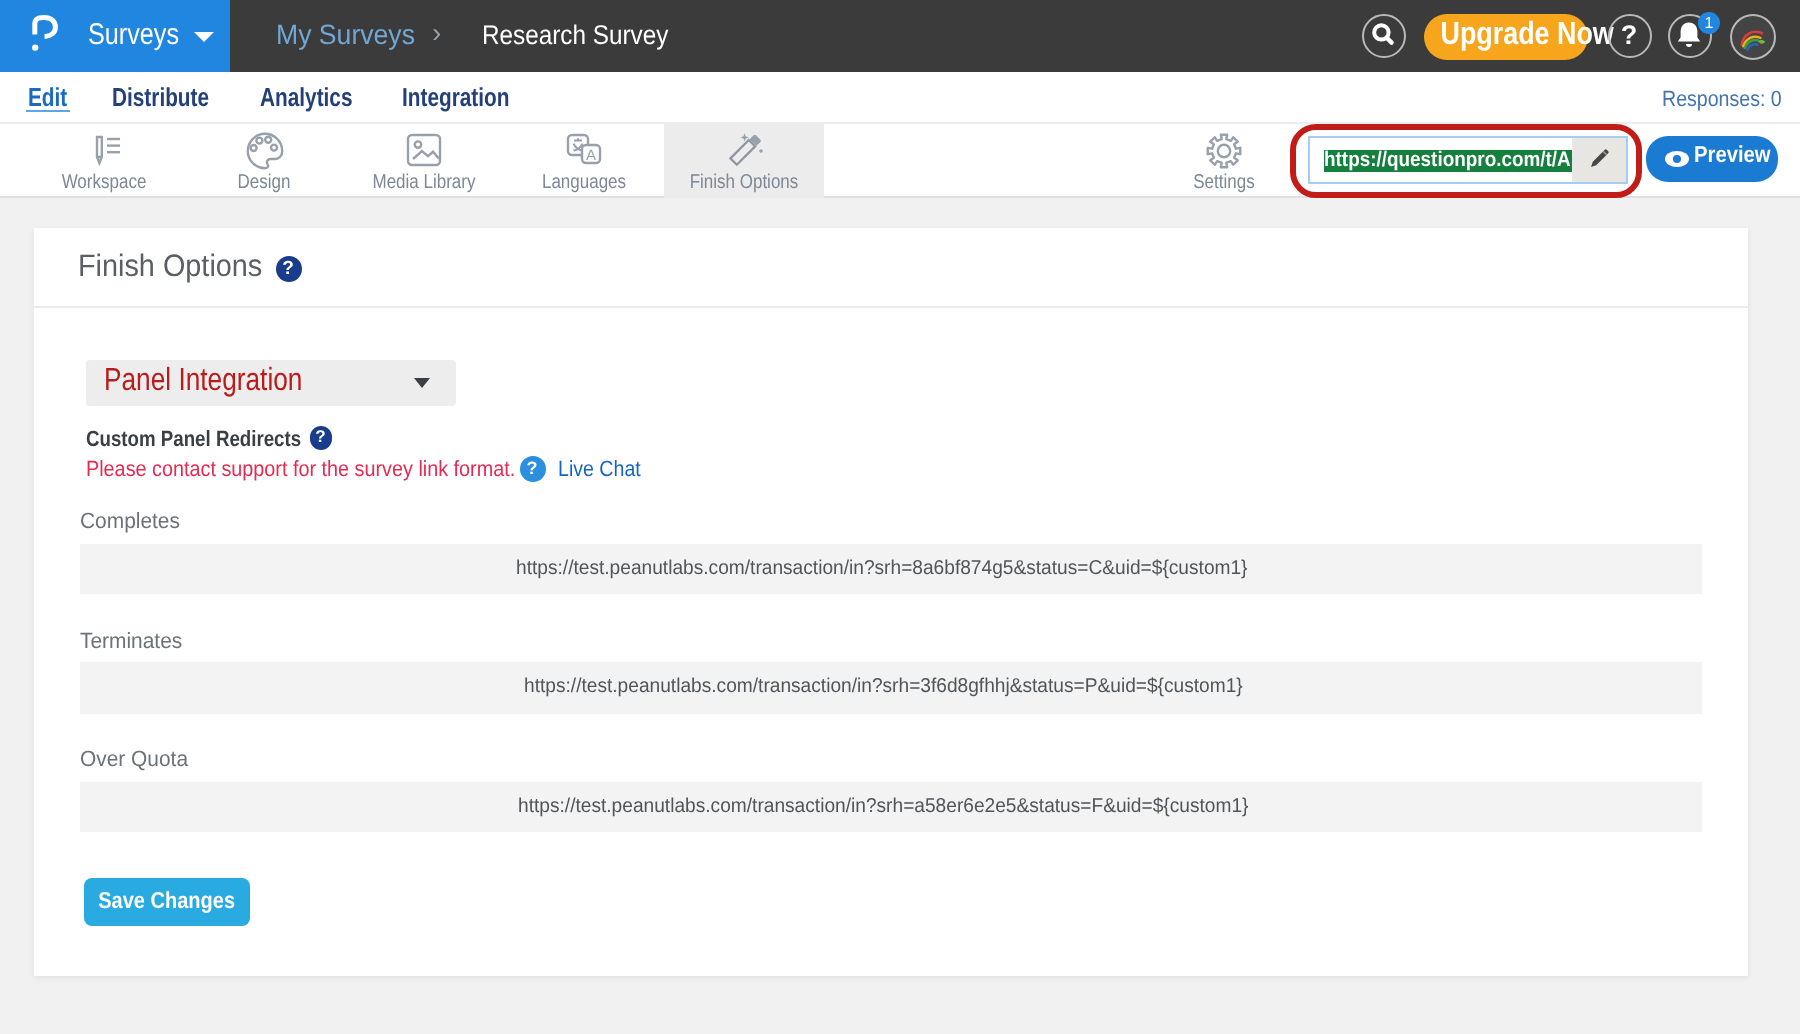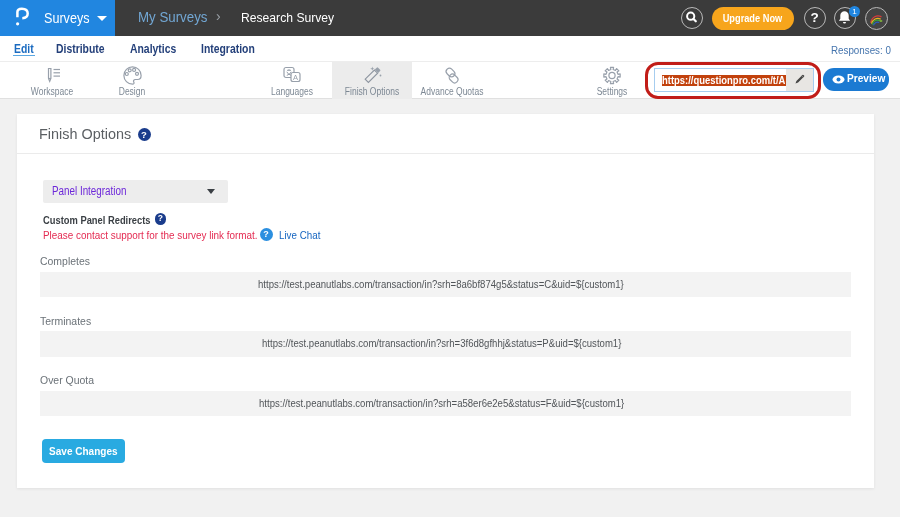--- a/index.html
+++ b/index.html
@@ -7,51 +7,51 @@
 
 
 .topbar { position:absolute; top:0; left:0; width:900px; height:36px; background:#3b3b3b; }
 .logoarea { position:absolute; top:0; left:0; width:115px; height:36px; background:#2186e0; }
 .brand { position:absolute; left:44px; top:9px; color:#fff; font-size:15px; transform:scaleX(0.84); transform-origin:0 50%; white-space:nowrap; }
 .caret { position:absolute; left:97px; top:16px; width:0; height:0; border-left:5.5px solid transparent; border-right:5.5px solid transparent; border-top:5.5px solid #fff; }
 .crumb1 { position:absolute; left:138px; top:9px; color:#72a7d4; font-size:14px; transform:scaleX(0.95); transform-origin:0 50%; white-space:nowrap; }
 .crumbsep { position:absolute; left:216px; top:8px; color:#9aa0a6; font-size:14px; }
 .crumb2 { position:absolute; left:241px; top:9.5px; color:#fff; font-size:13.5px; transform:scaleX(0.9); transform-origin:0 50%; white-space:nowrap; }
 .circbtn { position:absolute; top:7px; width:22px; height:22px; border:1.5px solid #b9b9b9; border-radius:50%; color:#fff; }
-.upgrade { position:absolute; left:711.5px; top:7px; width:82px; height:22.5px; background:#f7a51c; border-radius:11.5px; color:#fff; font-size:11px; font-weight:bold; text-align:center; line-height:22.5px; }
+.upgrade { position:absolute; left:711.5px; top:7px; width:82px; height:22.5px; background:#f7a51c; border-radius:11.5px; color:#fff; font-size:16px; font-weight:bold; text-align:center; line-height:22.5px; }
 .upgrade span { display:inline-block; transform:scaleX(0.84); transform-origin:50% 50%; white-space:nowrap; }
 .badge { position:absolute; left:14px; top:-2.5px; width:11px; height:11px; background:#2086e0; border-radius:50%; color:#fff; font-size:8px; text-align:center; line-height:11px; }
 .avatar { position:absolute; left:865px; top:7px; width:23px; height:23px; border-radius:50%; border:1.5px solid #b9b9b9; overflow:hidden; background:#444; }
 
 
 .nav { position:absolute; top:36px; left:0; width:900px; height:26px; background:#fff; border-bottom:1px solid #ededed; }
 .nav a { position:absolute; top:5px; font-size:13px; color:#24407a; text-decoration:none; font-weight:bold; transform:scaleX(0.8); transform-origin:0 50%; white-space:nowrap; }
 .nav a.active { color:#1b6bc0; } .editline { position:absolute; left:12.5px; top:18.5px; width:22px; height:1.6px; background:#5aa7e2; }
 .responses { position:absolute; left:831px; top:8px; font-size:11px; color:#4474ad; transform:scaleX(0.89); transform-origin:0 50%; white-space:nowrap; }
 
 
 .toolbar { position:absolute; top:62px; left:0; width:900px; height:37px; background:#fff; border-bottom:1px solid #e0e0e0; }
 .tool { position:absolute; top:0; width:80px; height:37px; text-align:center; }
 .tool .icon { margin-top:4px; height:19px; }
 .tool .lbl { font-size:10px; color:#7d8894; margin-top:1px; transform:scaleX(0.85); transform-origin:50% 50%; white-space:nowrap; }
 .tool.active { background:#ececec; }
 .redoval { position:absolute; left:645px; top:61.5px; width:175.5px; height:37.5px; border:3.2px solid #c11d18; border-radius:13px; }
 .urlbox { position:absolute; left:653.5px; top:68px; width:160.5px; height:23.5px; background:#fff; border:1px solid #a6cdef; }
-.sel { position:absolute; left:7.5px; top:5.5px; width:124px; height:11.8px; background:#c2410c; color:#fff; font-size:10.5px; font-weight:bold; line-height:11.8px; overflow:hidden; }
+.sel { position:absolute; left:7.5px; top:5.5px; width:124px; height:11.8px; background:#15803d; color:#fff; font-size:10.5px; font-weight:bold; line-height:11.8px; overflow:hidden; }
 .sel span { display:inline-block; transform:scaleX(0.9); transform-origin:0 50%; white-space:nowrap; }
 .pencilbox { position:absolute; left:131.5px; top:0; width:27px; height:21.5px; background:#e8e6e3; text-align:center; }
 .preview { position:absolute; left:823px; top:68px; width:66px; height:23px; background:#1b7ad2; border-radius:11px; color:#fff; }
 .preview .ptxt { position:absolute; left:24px; top:4px; font-size:11.5px; font-weight:bold; transform:scaleX(0.88); transform-origin:0 50%; white-space:nowrap; }
 
 
 .card { position:absolute; left:17px; top:114px; width:857px; height:374px; background:#fff; box-shadow:0 1px 3px rgba(0,0,0,0.07); }
 .h1 { position:absolute; left:22px; top:11px; font-size:15.5px; color:#5b5f63; transform:scaleX(0.93); transform-origin:0 50%; white-space:nowrap; }
 .hq { position:absolute; left:120.5px; top:14px; width:13px; height:13px; background:#1a3c8c; border-radius:50%; color:#fff; font-size:9.5px; font-weight:bold; text-align:center; line-height:13px; }
 .divider { position:absolute; left:0; top:39px; width:857px; height:1px; background:#ebebeb; }
-.dropdown { position:absolute; left:25.5px; top:66px; width:185px; height:22.5px; background:#ededed; border-radius:2px; font-size:12px; color:#6d28d9; line-height:22.5px; }
+.dropdown { position:absolute; left:25.5px; top:66px; width:185px; height:22.5px; background:#ededed; border-radius:2px; font-size:16px; color:#b91c1c; line-height:22.5px; }
 .dropdown .dtxt { display:inline-block; margin-left:9px; transform:scaleX(0.82); transform-origin:0 50%; white-space:nowrap; }
 .ddcaret { position:absolute; right:13px; top:9px; width:0; height:0; border-left:4.5px solid transparent; border-right:4.5px solid transparent; border-top:5px solid #3a3f44; }
 .subhead { position:absolute; left:25.5px; top:99.5px; font-size:11px; font-weight:bold; color:#3a3f44; transform:scaleX(0.85); transform-origin:0 50%; white-space:nowrap; }
 .subq { position:absolute; left:137.5px; top:99px; width:11.5px; height:11.5px; background:#1a3c8c; border-radius:50%; color:#fff; font-size:8.5px; font-weight:bold; text-align:center; line-height:11.5px; }
 .redline { position:absolute; left:25.5px; top:115px; font-size:11px; color:#e42b52; transform:scaleX(0.9); transform-origin:0 50%; white-space:nowrap; }
 .lcq { position:absolute; left:242.5px; top:113.5px; width:13px; height:13px; background:#2b8fe0; border-radius:50%; color:#fff; font-size:9px; font-weight:bold; text-align:center; line-height:13px; }
 .livechat { position:absolute; left:261.5px; top:115px; font-size:11px; color:#1565c0; transform:scaleX(0.89); transform-origin:0 50%; white-space:nowrap; }
 .flabel { position:absolute; left:23px; font-size:11px; color:#6b7278; transform:scaleX(0.95); transform-origin:0 50%; white-space:nowrap; }
 .finput { position:absolute; left:23px; width:811px; height:25.5px; background:#f3f3f3; font-size:10px; color:#515559; line-height:25.5px; padding-left:8px;text-align:center; }
 .finput span { display:inline-block; transform:scaleX(0.957); transform-origin:0 50%; white-space:nowrap; }
@@ -124,47 +124,48 @@
       <div class="icon">
     <svg width="21" height="19" viewBox="0 0 21 19" fill="none" stroke="#98a0ab" stroke-width="1.2">
       <path d="M10.5 0.9 a8.6 8.6 0 1 0 0 17.2 c1.5 0 1.9-1 1.3-1.9 c-0.8-1.3 0-2.7 1.6-2.7 h2.2 c2 0 3.5-1.6 3.5-4 a8.6 8.6 0 0 0 -8.6 -8.6 z"></path>
       <circle cx="4.8" cy="8.0" r="1.5"></circle>
           <circle cx="7.7" cy="4.3" r="1.5"></circle>
           <circle cx="12.1" cy="3.9" r="1.5"></circle>
           <circle cx="15.0" cy="7.8" r="1.5"></circle>
     </svg></div>
       <div class="lbl">Design</div>
     </div>
+  <div class="tool" style="left:172px;">
+      <div class="icon">
+    <svg width="22" height="19" viewBox="0 0 22 19" fill="none" stroke="#98a0ab" stroke-width="1.2">
+      <rect x="3" y="1.5" width="16" height="15" rx="2"></rect>
+      <circle cx="8" cy="6.3" r="1.6"></circle>
+      <path d="M5.5 13.5 l4.5 -4 l3 2.6 l2.5 -2.2 l3 3.4"></path>
+    </svg></div>
+      <div class="lbl">Media Library</div>
+    </div>
   <div class="tool" style="left:252px;">
       <div class="icon">
     <svg width="22" height="19" viewBox="0 0 22 19" fill="none" stroke="#98a0ab" stroke-width="1.2">
       <rect x="3" y="1.5" width="10" height="10" rx="2"></rect>
       <rect x="10" y="6.5" width="9" height="9" rx="2" fill="#fff"></rect>
       <path d="M6 4.3 h4 M8 3.1 v1.2 M5.8 5.8 q1 2.5 4.4 3.6 M10.2 5.8 q-1 2.5 -4.4 3.6" stroke-width="1"></path>
       <text x="14.5" y="13.9" font-size="7.5" fill="#98a0ab" stroke="none" text-anchor="middle" font-family="Liberation Sans">A</text>
     </svg></div>
       <div class="lbl">Languages</div>
     </div>
   <div class="tool active" style="left:332px;">
       <div class="icon">
     <svg width="22" height="19" viewBox="0 0 22 19">
       <path d="M4.2 13.2 L13.4 4 l3.2 3.2 L7.4 16.4 l-3.2 -3.2 z" fill="none" stroke="#8d95a0" stroke-width="1.1"></path>
       <path d="M13.8 3.6 l3.4 3.4 1.9 -1.9 a1 1 0 0 0 0 -1.4 l-2 -2 a1 1 0 0 0 -1.4 0 z" fill="#99a1ab"></path>
       <path d="M11.3 0.6 l0.55 1.55 1.55 0.55 -1.55 0.55 -0.55 1.55 -0.55 -1.55 -1.55 -0.55 1.55 -0.55 z" fill="#99a1ab"></path>
       <circle cx="19.5" cy="9.5" r="0.9" fill="#99a1ab"></circle>
     </svg></div>
       <div class="lbl">Finish Options</div>
-    </div>
-  <div class="tool" style="left:412px;">
-      <div class="icon">
-    <svg width="22" height="19" viewBox="0 0 22 19" fill="none" stroke="#98a0ab" stroke-width="1.2">
-      <rect x="6.2" y="1.8" width="6.5" height="9.5" rx="3.2" transform="rotate(-45 9.5 6.5)"></rect>
-      <rect x="9.3" y="7.8" width="6.5" height="9.5" rx="3.2" transform="rotate(-45 12.5 12.5)"></rect>
-    </svg></div>
-      <div class="lbl">Advance Quotas</div>
     </div>
   <div class="tool" style="left:572px;">
       <div class="icon">
     <svg width="22" height="19" viewBox="0 0 22 19" fill="none" stroke="#98a0ab" stroke-width="1.2">
       <path stroke-linejoin="round" d="M9.84 3.51 L9.42 1.35 L12.58 1.35 L12.16 3.51 L14.41 4.44 L15.64 2.62 L17.88 4.86 L16.06 6.09 L16.99 8.34 L19.15 7.92 L19.15 11.08 L16.99 10.66 L16.06 12.91 L17.88 14.14 L15.64 16.38 L14.41 14.56 L12.16 15.49 L12.58 17.65 L9.42 17.65 L9.84 15.49 L7.59 14.56 L6.36 16.38 L4.12 14.14 L5.94 12.91 L5.01 10.66 L2.85 11.08 L2.85 7.92 L5.01 8.34 L5.94 6.09 L4.12 4.86 L6.36 2.62 L7.59 4.44 Z"></path>
       <circle cx="11" cy="9.5" r="3.1"></circle>
     </svg></div>
       <div class="lbl">Settings</div>
     </div>
 </div>

